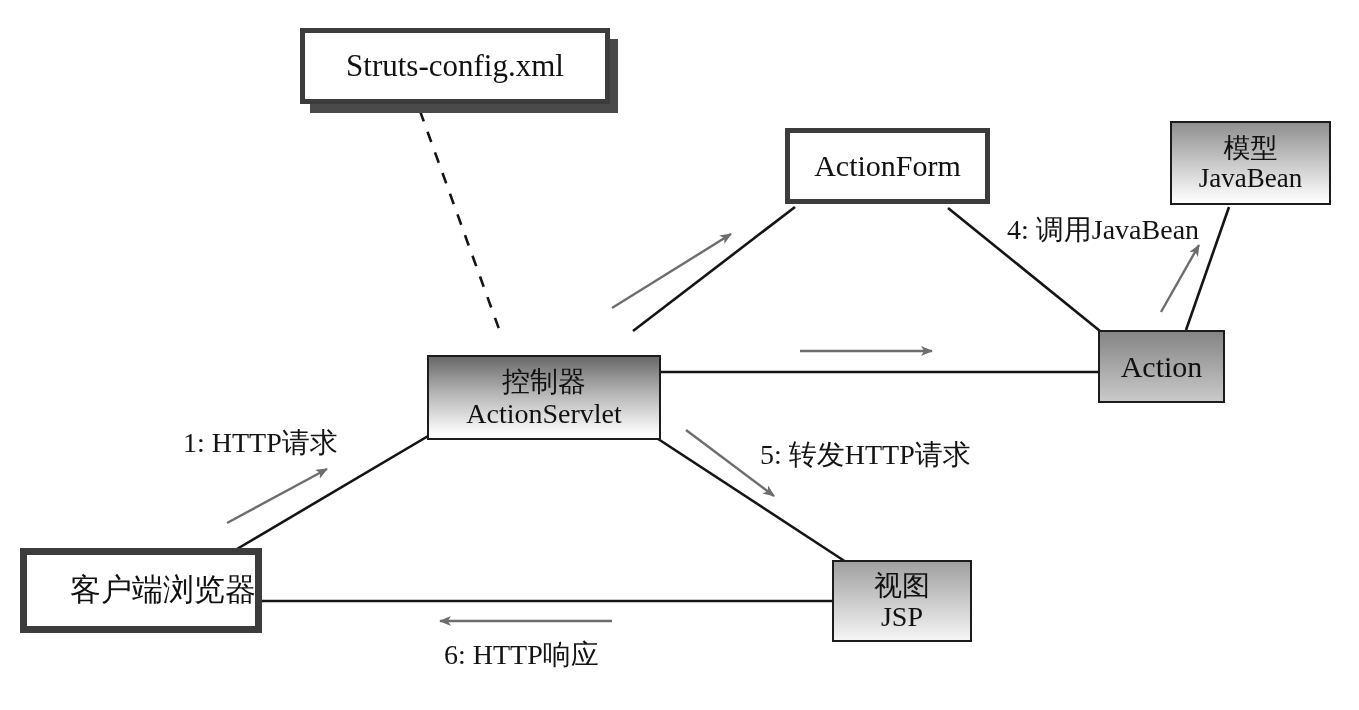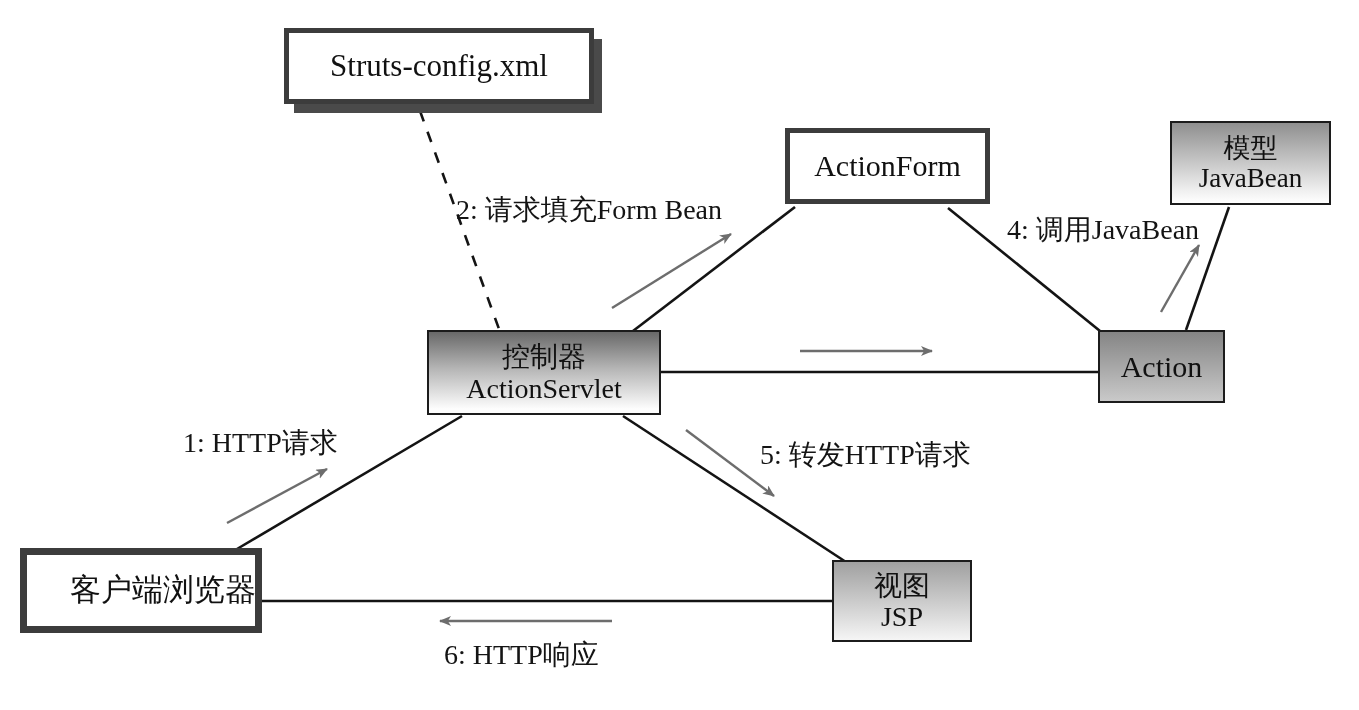--- a/index.html
+++ b/index.html
@@ -40,21 +40,21 @@
   .node-shadow {
     box-shadow: 9px 10px 0 -1px #4a4a4a;
   }
   .node-browser {
     background: #ffffff;
     border: 7px solid #3c3c3c;
   }
   .node-grad {
     border: 2px solid #1c1c1c;
   }
-  .grad-servlet { background: linear-gradient(180deg, #696969 0%, #b5b5b5 45%, #fdfdfd 95%); }
+  .grad-servlet { background: linear-gradient(180deg, #696969 0%, #b5b5b5 45%, #fdfdfd 95%); margin-top: 25px; }
   .grad-action  { background: linear-gradient(180deg, #858585 0%, #c9c9c9 100%); }
   .grad-bean    { background: linear-gradient(180deg, #8f8f8f 0%, #f0f0f0 85%, #ffffff 100%); }
   .grad-jsp     { background: linear-gradient(180deg, #a0a0a0 0%, #f5f5f5 100%); }
 
   .fs31 { font-size: 31px; }
   .fs30 { font-size: 30px; }
   .fs28 { font-size: 28px; }
   .fs27 { font-size: 27px; }
 
   .edge-label {
@@ -86,21 +86,21 @@
     <line x1="262" y1="601" x2="833" y2="601" stroke="#141414" stroke-width="2.6"></line>
 
     <line x1="227" y1="523" x2="327" y2="469" stroke="#6d6d6d" stroke-width="2.4" marker-end="url(#arrowGray)"></line>
     <line x1="612" y1="308" x2="731" y2="234" stroke="#6d6d6d" stroke-width="2.4" marker-end="url(#arrowGray)"></line>
     <line x1="800" y1="351" x2="932" y2="351" stroke="#6d6d6d" stroke-width="2.4" marker-end="url(#arrowGray)"></line>
     <line x1="1161" y1="312" x2="1199" y2="245" stroke="#6d6d6d" stroke-width="2.4" marker-end="url(#arrowGray)"></line>
     <line x1="686" y1="430" x2="774" y2="496" stroke="#6d6d6d" stroke-width="2.4" marker-end="url(#arrowGray)"></line>
     <line x1="612" y1="621" x2="440" y2="621" stroke="#6d6d6d" stroke-width="2.4" marker-end="url(#arrowGray)"></line>
   </svg>
 
-  <div class="node node-plain-heavy node-shadow fs31" style="left:284px; top:28px; width:310px; height:76px;">
+  <div class="node node-plain-heavy node-shadow fs31" style="left:300px; top:28px; width:310px; height:76px;">
     <span>Struts-config.xml</span>
   </div>
 
   <div class="node node-grad grad-bean fs27" style="left:1170px; top:121px; width:161px; height:84px;">
     <span>模型</span>
     <span>JavaBean</span>
   </div>
 
   <div class="node node-plain-heavy fs30" style="left:785px; top:128px; width:205px; height:76px;">
     <span>ActionForm</span>
@@ -118,18 +118,17 @@
   <div class="node node-browser fs31" style="left:20px; top:548px; width:242px; height:85px;padding-left:44px;">
     <span>客户端浏览器</span>
   </div>
 
   <div class="node node-grad grad-jsp fs28" style="left:832px; top:560px; width:140px; height:82px;">
     <span>视图</span>
     <span>JSP</span>
   </div>
 
   <div class="edge-label" style="left:183px; top:424px;">1: HTTP请求</div>
-  <div class="edge-label" style="left:456px; top:191px;">2: 请求填充Form Bean</div>
   <div class="edge-label" style="left:1007px; top:211px;">4: 调用JavaBean</div>
   <div class="edge-label" style="left:748px; top:436px;margin-left:12px;">5: 转发HTTP请求</div>
   <div class="edge-label" style="left:444px; top:636px;text-align:center;">6: HTTP响应</div>
 
 </div>
 
 </body></html>

